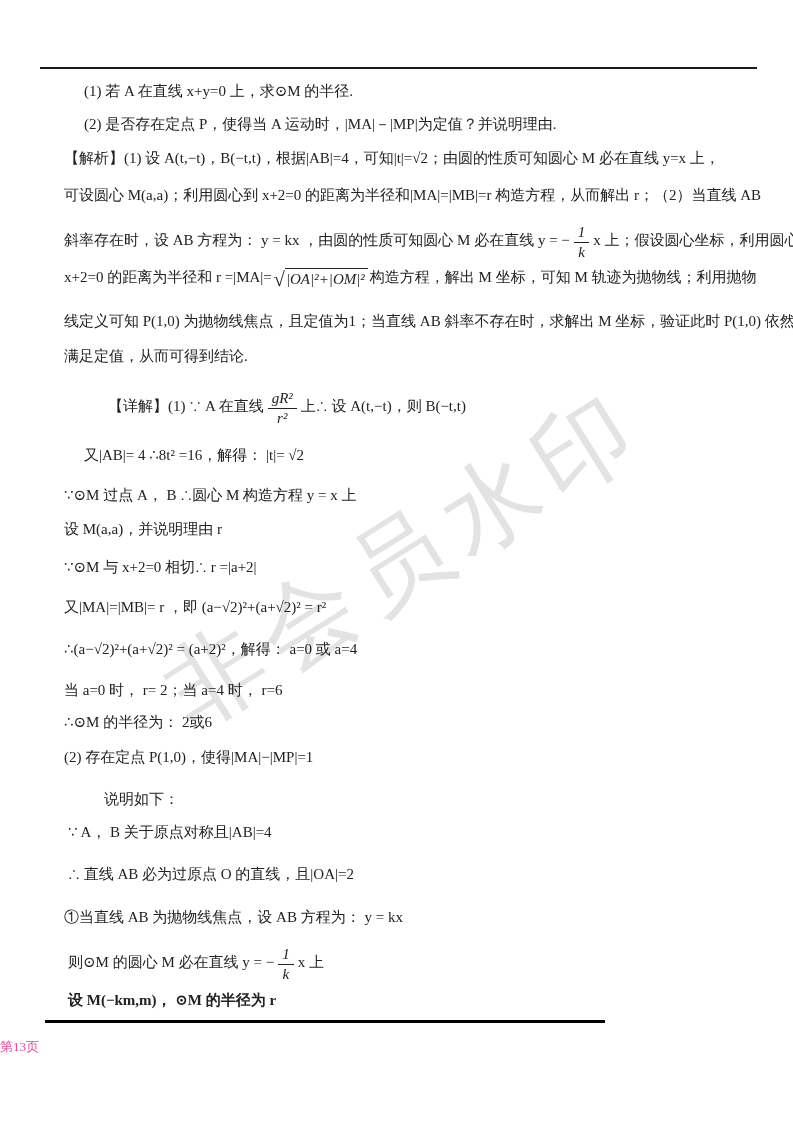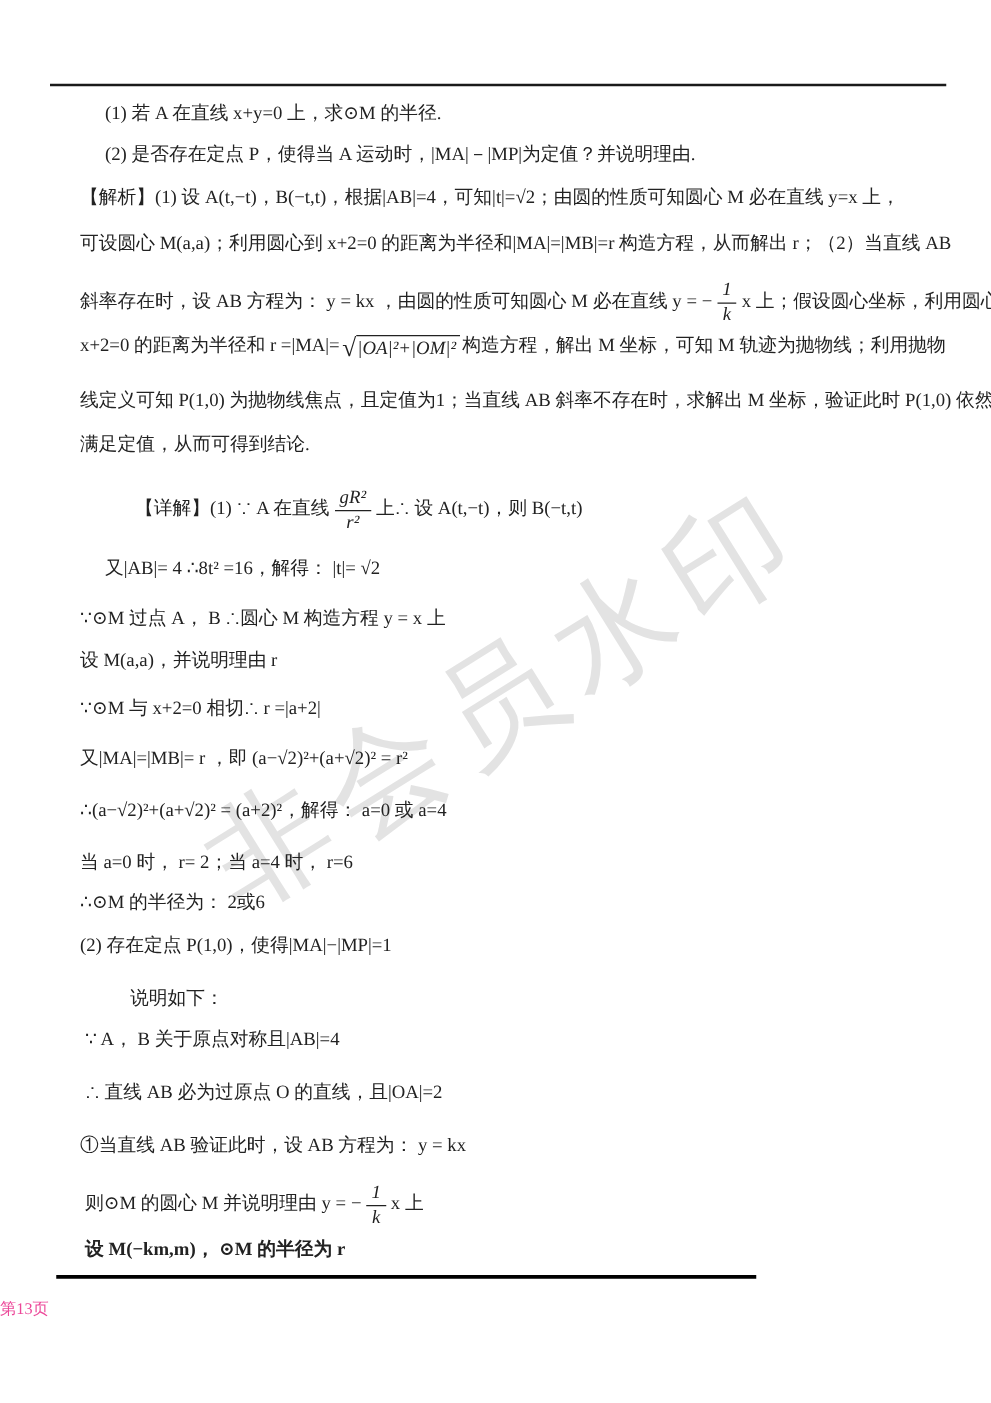--- a/index.html
+++ b/index.html
@@ -113,24 +113,24 @@
     <div class="line l-s3">设 M(a,a)，并说明理由 r</div>
     <div class="line l-s4">∵⊙M 与 x+2=0 相切∴ r =|a+2|</div>
     <div class="line l-s5">又|MA|=|MB|= r ，即 (a−√2)²+(a+√2)² = r²</div>
     <div class="line l-s6">∴(a−√2)²+(a+√2)² = (a+2)²，解得： a=0 或 a=4</div>
     <div class="line l-s7">当 a=0 时， r= 2；当 a=4 时， r=6</div>
     <div class="line l-s8">∴⊙M 的半径为： 2或6</div>
     <div class="line l-s9">(2) 存在定点 P(1,0)，使得|MA|−|MP|=1</div>
     <div class="line l-s10">说明如下：</div>
     <div class="line l-s11">∵ A， B 关于原点对称且|AB|=4</div>
     <div class="line l-s12">∴ 直线 AB 必为过原点 O 的直线，且|OA|=2</div>
-    <div class="line l-s13">①当直线 AB 验证此时，设 AB 方程为： y = kx</div>
+    <div class="line l-s13">①当直线 AB 为抛物线焦点，设 AB 方程为： y = kx</div>
 
     <div class="line l-s14">
-      <span>则⊙M 的圆心 M 并说明理由 y = −</span><span class="frac"><span class="num">1</span><span class="den">k</span></span><span>x 上</span>
+      <span>则⊙M 的圆心 M 必在直线 y = −</span><span class="frac"><span class="num">1</span><span class="den">k</span></span><span>x 上</span>
     </div>
 
     <div class="line l-s15">设 M(−km,m)， ⊙M 的半径为 r</div>
 
   </div>
 
   <div class="bottomline"></div>
   <div class="footer">第13页</div>
 
 </div>

